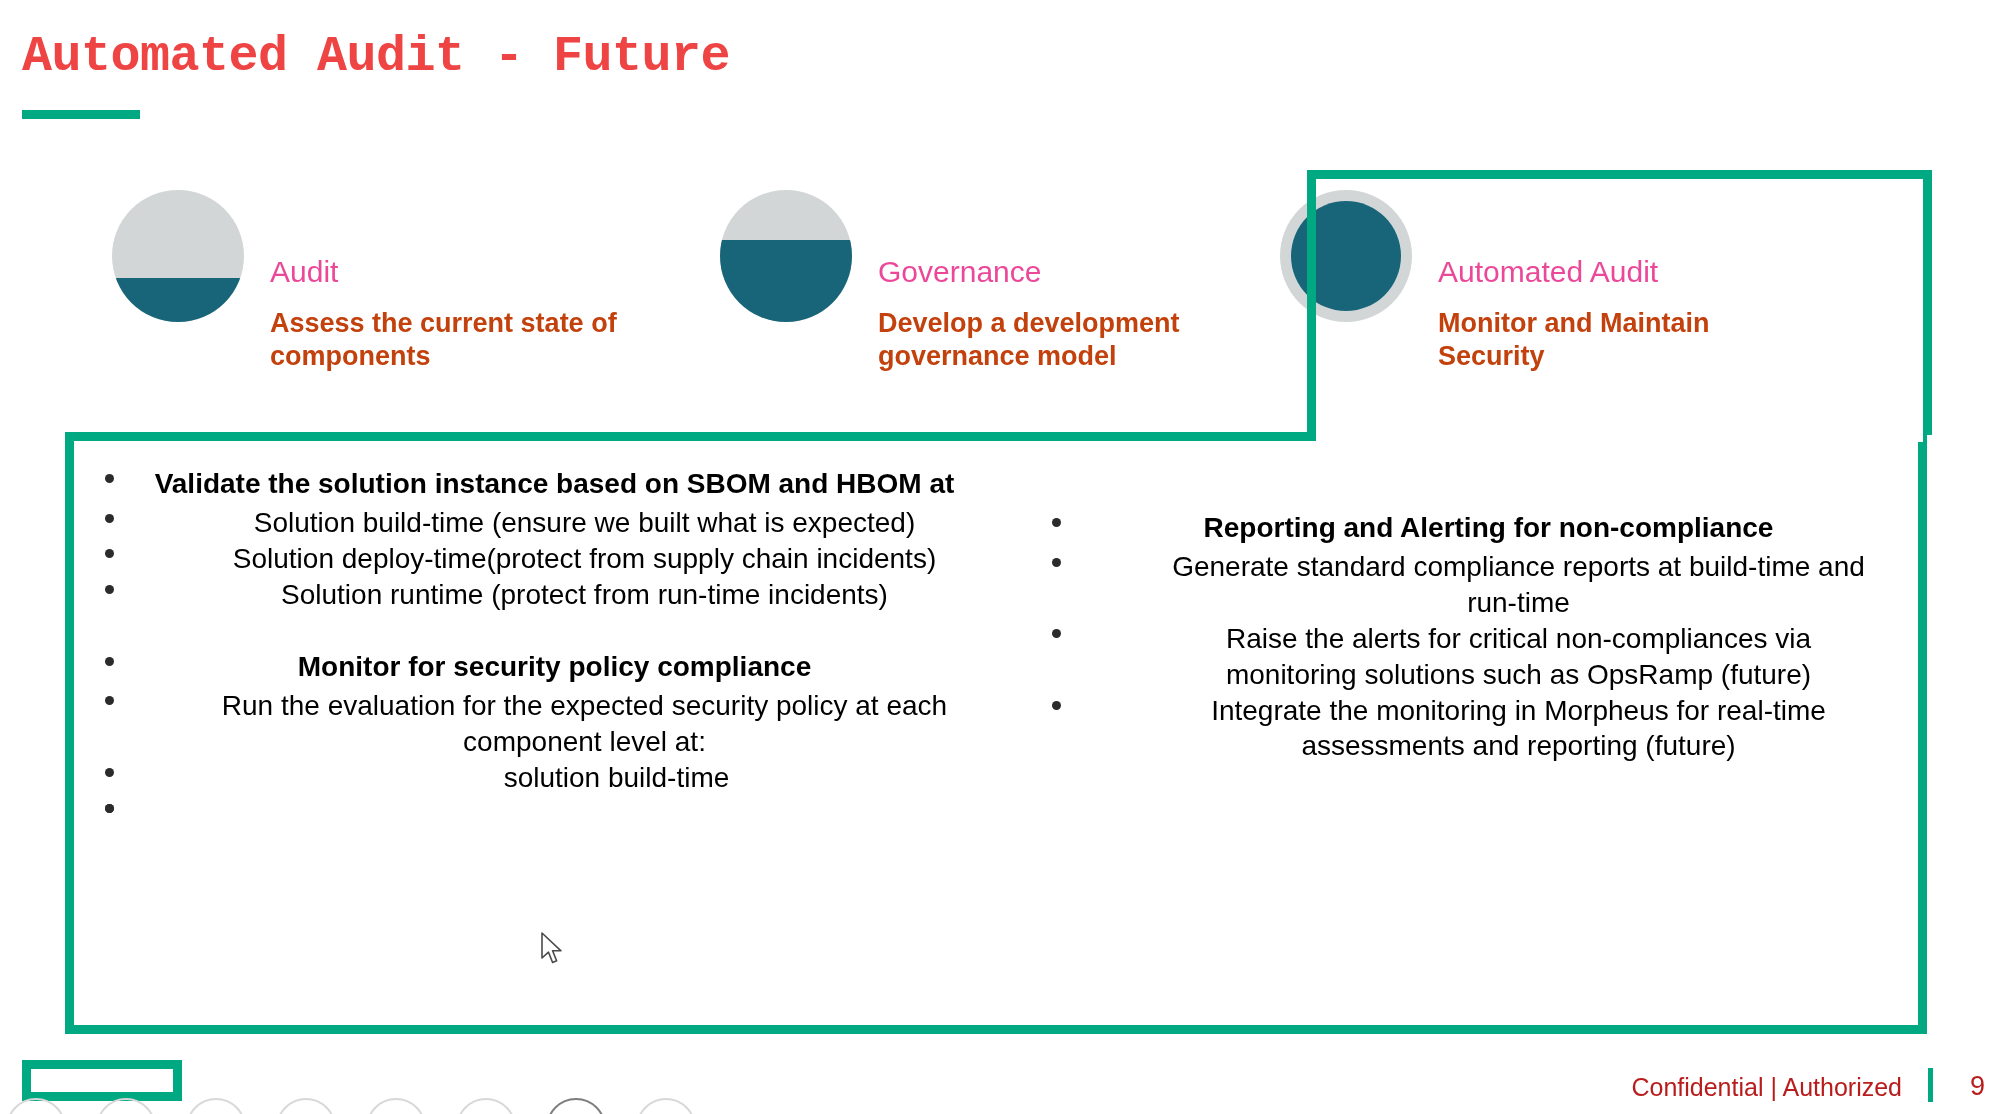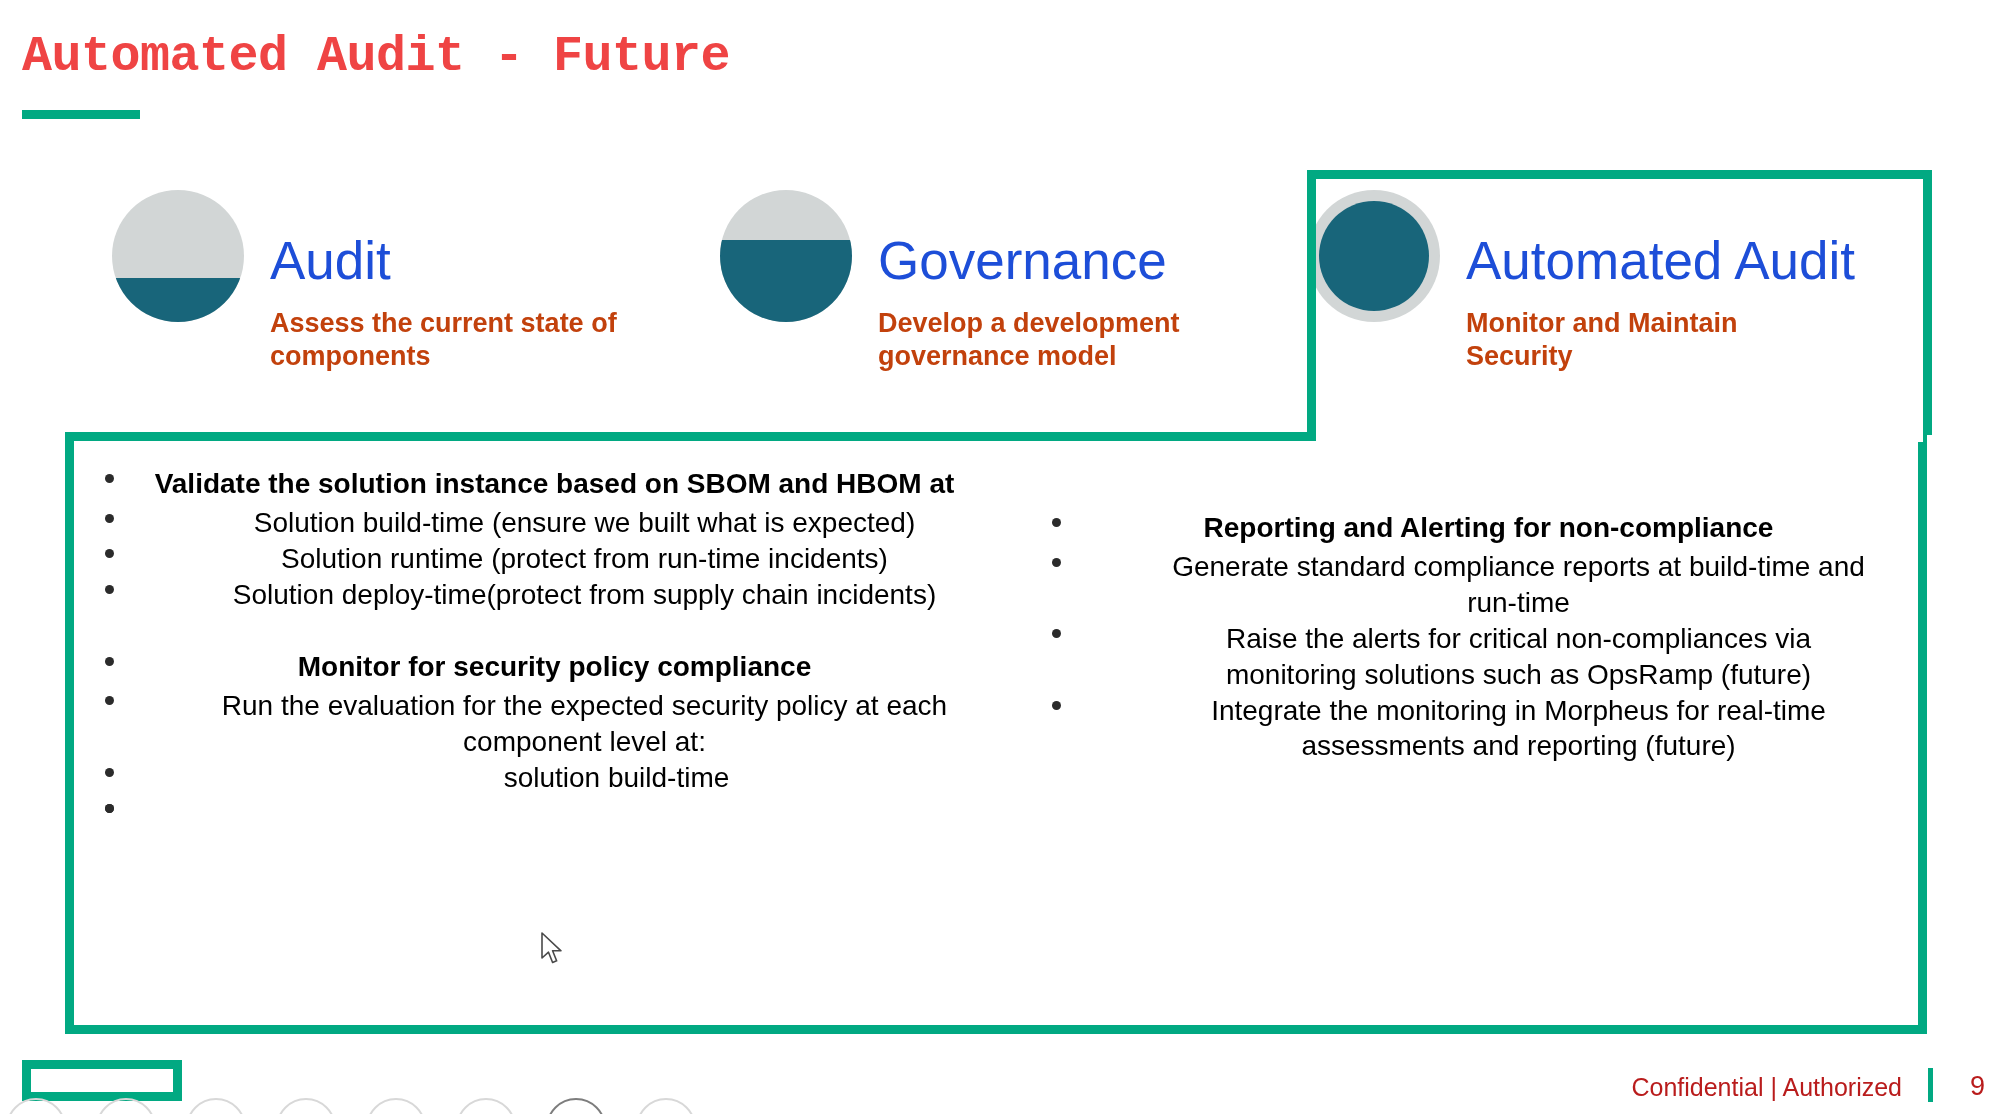--- a/index.html
+++ b/index.html
@@ -55,25 +55,26 @@
     position: absolute;
     left: 0;
     right: 0;
     bottom: 0;
     background: #18657a;
   }
   .pillar-texts {
     padding-top: 44px;
   }
   .pillar-heading {
-    font-size: 53px;
+    font-size: 30px;
     font-weight: normal;
-    color: #1d4ed8;
+    color: #ec4899;
     line-height: 1;
     white-space: nowrap;
+    margin-top: 23px;
   }
   .pillar-sub {
     margin-top: 20px;
     font-size: 27px;
     font-weight: bold;
     line-height: 1.22;
     color: #c2410c;
     max-width: 420px;
   }
 
@@ -259,21 +260,21 @@
 <div class="pillar-row" id="pillar-2" style="left:720px; top:190px;">
   <div class="pillar-circle">
     <div class="pillar-fill" id="pillar-2-fill" style="height: 62%; background: rgb(24, 101, 122);"></div>
   </div>
   <div class="pillar-texts">
     <div class="pillar-heading">Governance</div>
     <div class="pillar-sub" style="max-width:400px;">Develop a development governance model</div>
   </div>
 </div>
 
-<div class="pillar-row" id="pillar-3" style="left:1308px; top:190px;">
+<div class="pillar-row" id="pillar-3" style="left:1280px; top:190px;">
   <div class="pillar-circle">
     <div class="pillar-fill" id="pillar-3-fill" style="height: 84%; inset: 8%; border-radius: 50%; background: rgb(24, 101, 122);"></div>
   </div>
   <div class="pillar-texts">
     <div class="pillar-heading">Automated Audit</div>
     <div class="pillar-sub" style="max-width:380px;">Monitor and Maintain Security</div>
   </div>
 </div>
 
 <div id="highlight-box-top"></div>
@@ -286,25 +287,25 @@
         <li class="bullet lvl1">
           <span class="bullet-dot"></span>
           <span class="bullet-text">Validate the solution instance based on SBOM and HBOM at</span>
         </li>
         <li class="bullet lvl2">
           <span class="bullet-dot"></span>
           <span class="bullet-text">Solution build-time (ensure we built what is expected)</span>
         </li>
         <li class="bullet lvl2">
           <span class="bullet-dot"></span>
+          <span class="bullet-text">Solution deploy-time(protect from supply chain incidents)</span>
+        </li>
+        <li class="bullet lvl2">
+          <span class="bullet-dot"></span>
           <span class="bullet-text">Solution runtime (protect from run-time incidents)</span>
-        </li>
-        <li class="bullet lvl2">
-          <span class="bullet-dot"></span>
-          <span class="bullet-text">Solution deploy-time(protect from supply chain incidents)</span>
         </li>
         <li class="group-gap"></li>
         <li class="bullet lvl1">
           <span class="bullet-dot"></span>
           <span class="bullet-text">Monitor for security policy compliance</span>
         </li>
         <li class="bullet lvl2">
           <span class="bullet-dot"></span>
           <span class="bullet-text">Run the evaluation for the expected security policy at each component level at:</span>
         </li>

